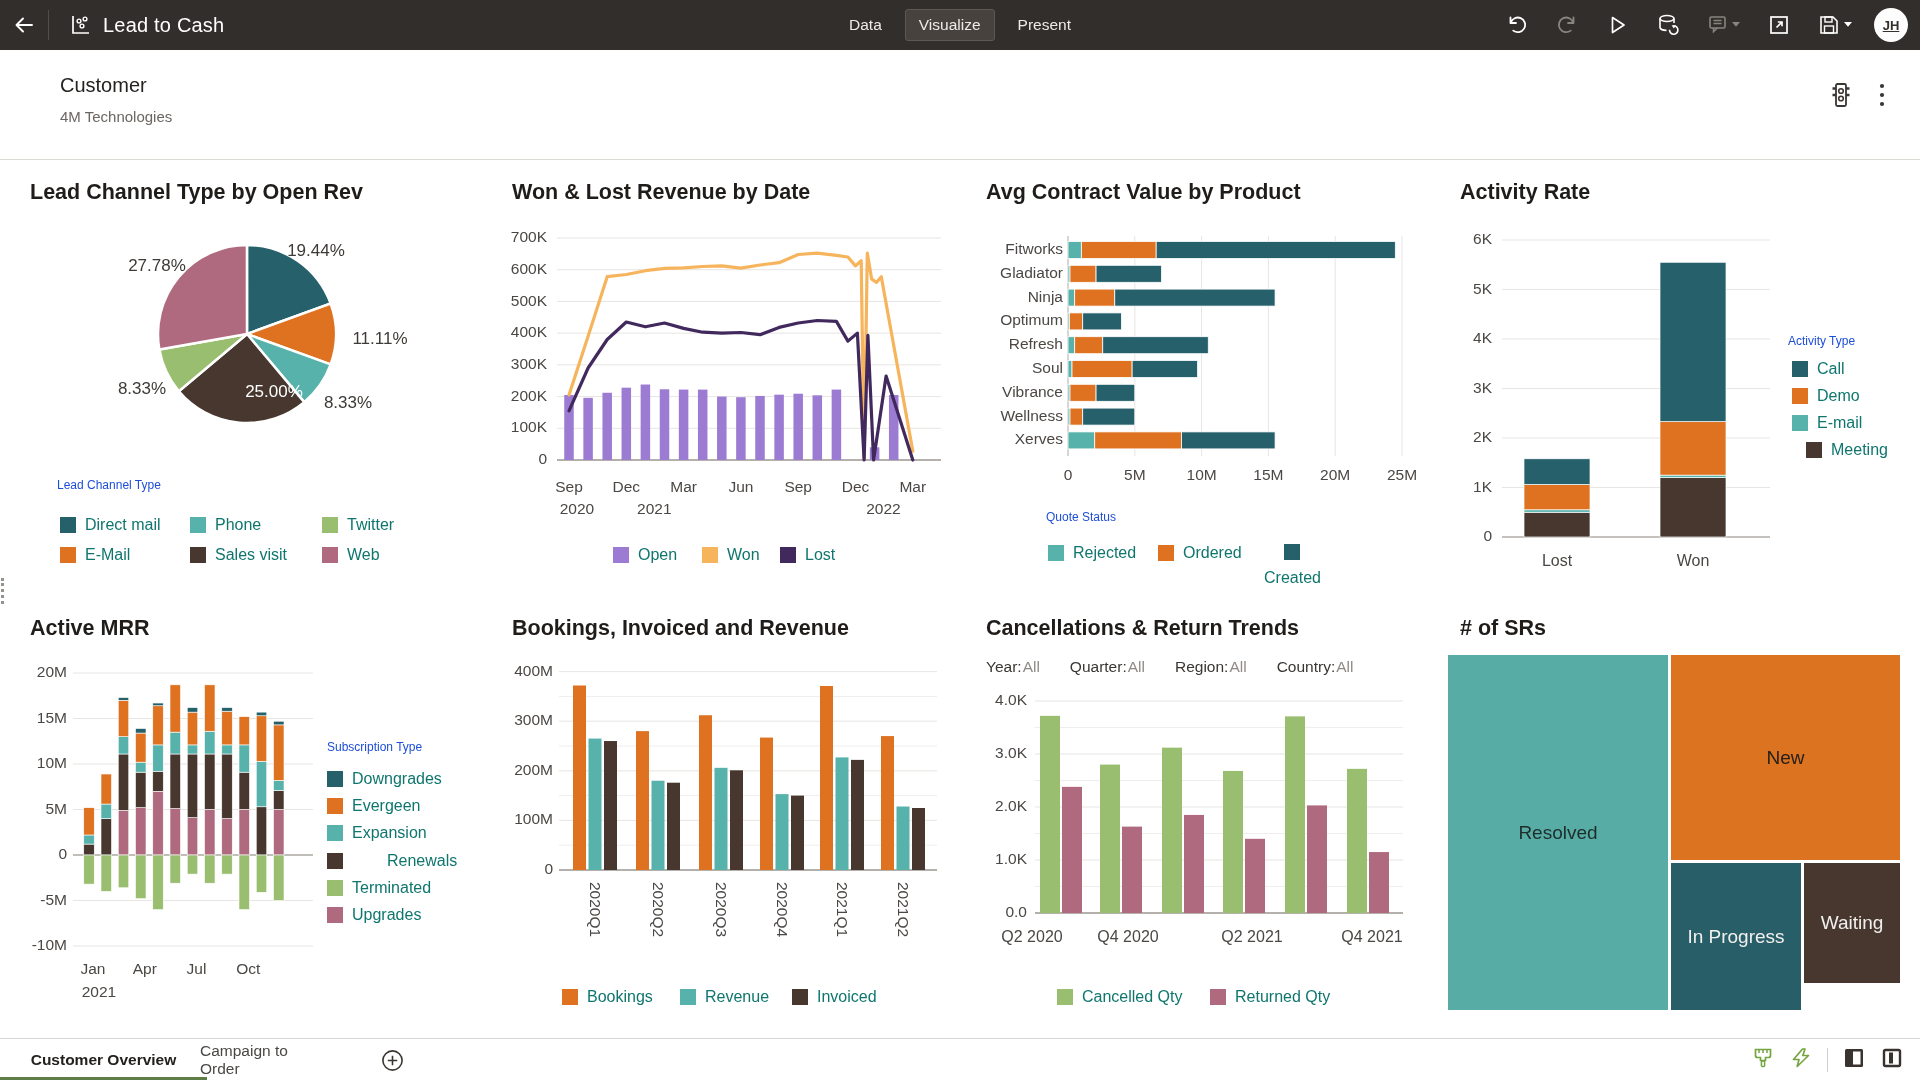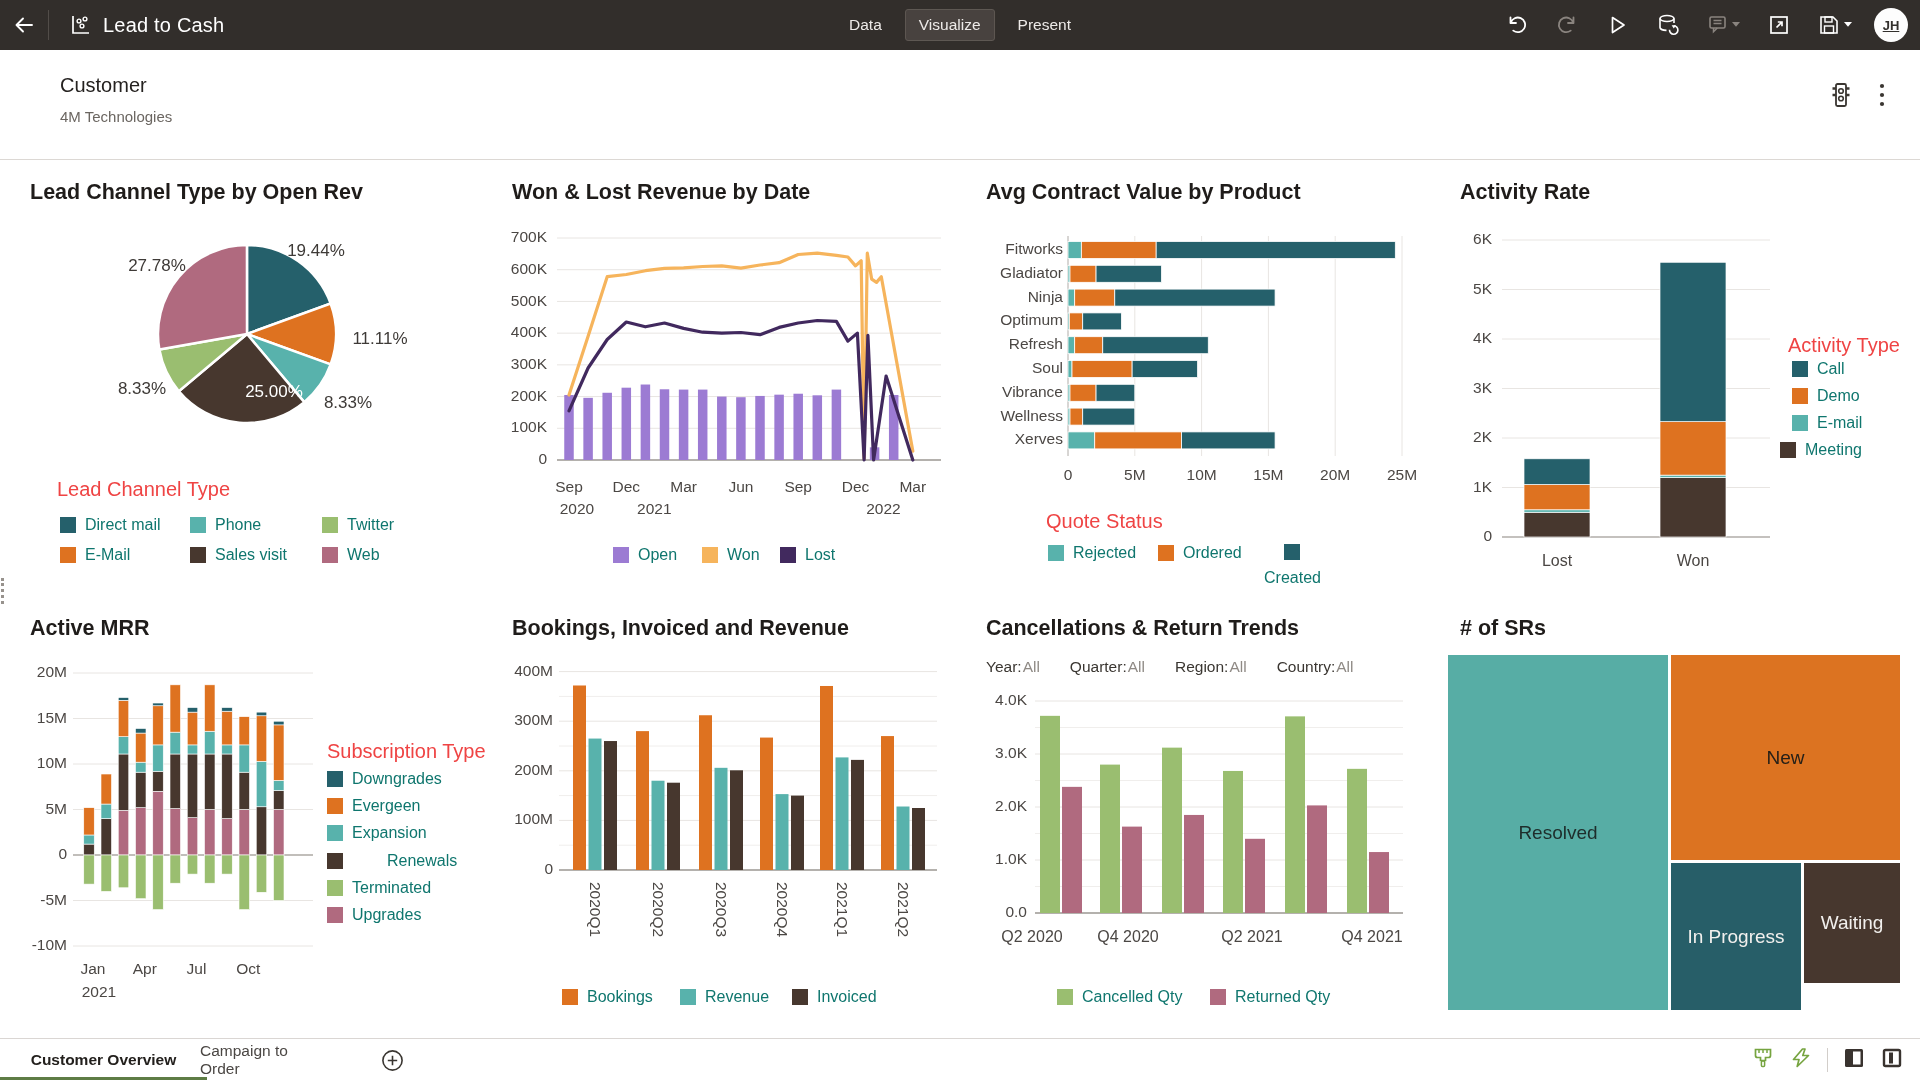--- a/index.html
+++ b/index.html
@@ -24,21 +24,21 @@
   
   .subheader { position:absolute; left:0; top:50px; width:1920px; height:110px; background:#fff;
     border-bottom:1px solid #DCD8D4; }
   .sh-title { position:absolute; left:60px; top:24px; font-size:20px; color:#252220; }
   .sh-sub { position:absolute; left:60px; top:58px; font-size:15px; color:#6B6661; }
   .sh-icons { position:absolute; right:34px; top:30px; display:flex; gap:22px; align-items:center; }
   
   .tile { position:absolute; background:#fff; }
   .tile h2 { position:absolute; top:8px; font-size:21.5px; font-weight:700; color:#1F1C1A; white-space:nowrap; }
   svg.plot { position:absolute; left:0; top:0; }
-  .lg-title { position:absolute; font-size:20px; color:#ef4444; white-space:nowrap; }
+  .lg-title { position:absolute; font-size:12px; color:#1d4ed8; white-space:nowrap; }
   .li { position:absolute; display:flex; align-items:center; gap:9px; white-space:nowrap; cursor:pointer; }
   .li i { width:16px; height:16px; display:inline-block; flex:none; }
   .li b { font-weight:400; font-size:16px; color:#0f766e; }
   .filters { position:absolute; left:11px; top:50px; display:flex; gap:30px; font-size:15.5px; }
   .filters .f-lab { color:#3A3631; }
   .filters .f-val { color:#8F8A85; margin-left:1px; }
   .rot { position:absolute; transform:rotate(90deg); transform-origin:0 0; font-size:15.5px; color:#4B4744; white-space:nowrap; }
   .tm-tile { position:absolute; display:flex; align-items:center; justify-content:center; font-size:19px; }
   
   .footer { position:absolute; left:0; top:1038px; width:1920px; height:42px; background:#fff;
@@ -371,21 +371,21 @@
         <b>Call</b>
       </span>
       <span class="li" style="left: 352px; top: 215px;">
         <i style="background: rgb(222, 114, 32);"></i>
         <b>Demo</b>
       </span>
       <span class="li" style="left: 352px; top: 242px;">
         <i style="background: rgb(88, 178, 172);"></i>
         <b>E-mail</b>
       </span>
-      <span class="li" style="left: 340px; top: 269px;">
+      <span class="li" style="left: 366px; top: 269px;">
         <i style="background: rgb(71, 55, 46);"></i>
         <b>Meeting</b>
       </span>
     </div>
 </div>
 
 <div class="tile" id="t4" style="left:15px;top:608px;width:462px;height:426px">
   <h2 style="left:15px">Active MRR</h2>
   <svg class="plot" width="462" height="426">
       <line x1="58" y1="65" x2="298" y2="65" stroke="#E8E5E2" stroke-width="1"></line>

